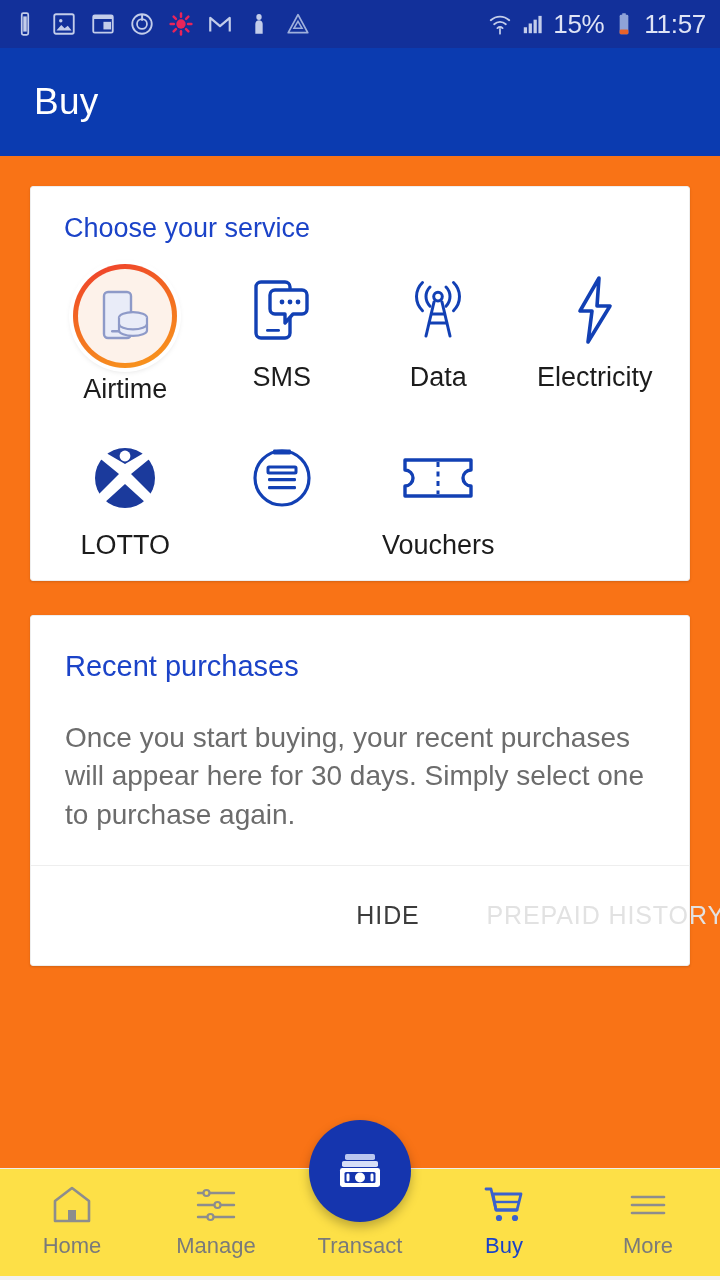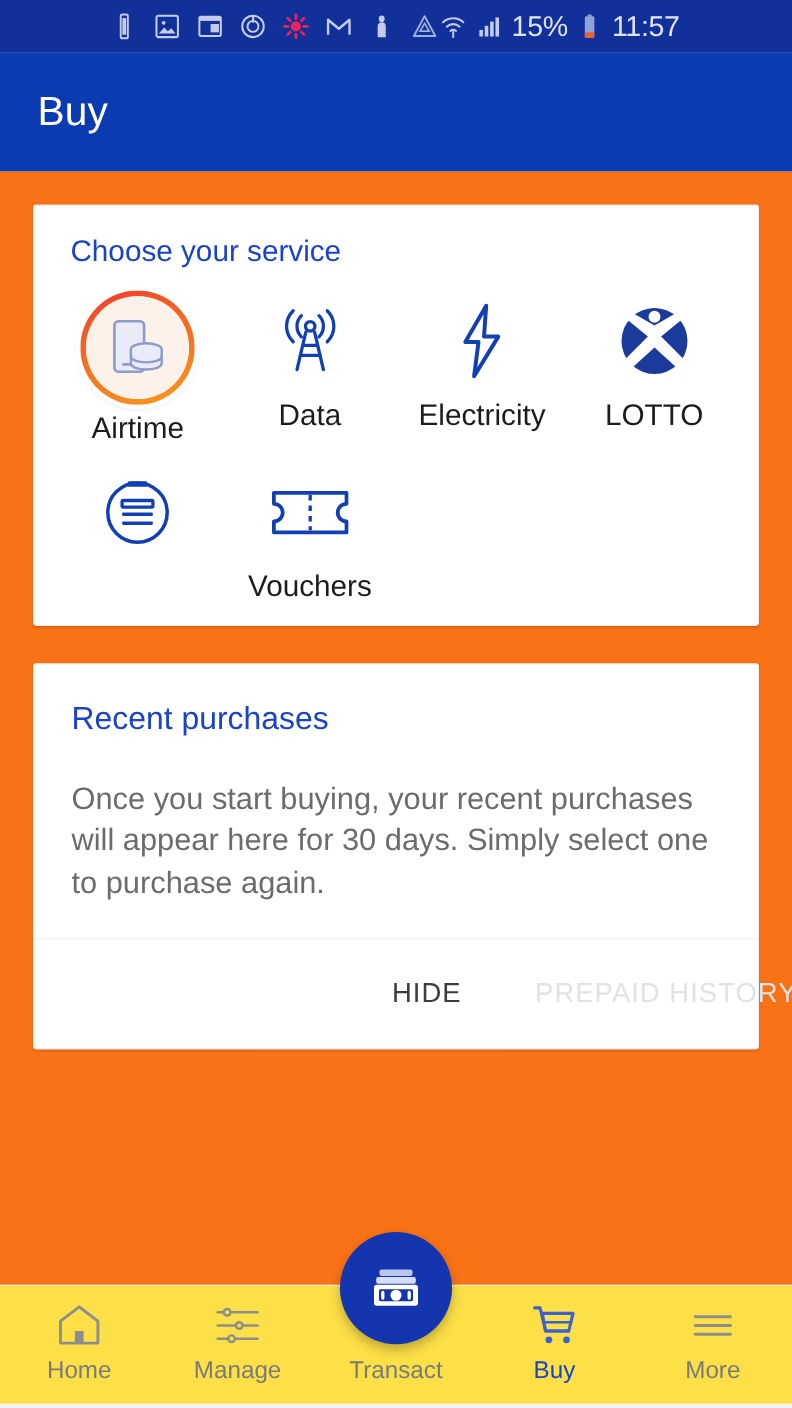--- a/index.html
+++ b/index.html
@@ -20,21 +20,21 @@
     display: flex;
     flex-direction: column;
   }
 
   
   .status-bar {
     height: 48px;
     background: #12309a;
     display: flex;
     align-items: center;
-    justify-content: center;
+    justify-content: space-between;
     padding: 0 14px 0 12px;
     flex: 0 0 auto;
   }
   .status-left { display: flex; align-items: center; gap: 13px; }
   .status-right { display: flex; align-items: center; gap: 7px; }
   .sb-icon { width: 26px; height: 26px; display: block; }
   .sb-text {
     color: #dfe4f5;
     font-size: 26px;
     font-family: "Liberation Sans", sans-serif;
@@ -78,21 +78,21 @@
   .services-card { padding: 26px 16px 18px 16px; }
   .card-heading {
     color: #1b43c8;
     font-size: 27px;
     padding-left: 17px;
     margin-bottom: 6px;
   }
   .service-grid {
     display: grid;
     grid-template-columns: repeat(4, 1fr);
-    row-gap: 0px;
+    row-gap: 12px;
   }
   .service-item {
     display: flex;
     flex-direction: column;
     align-items: center;
     padding-top: 14px;
     cursor: pointer;
   }
   .service-icon-wrap {
     width: 104px;
@@ -300,20 +300,33 @@
               <rect x="7" y="6" width="27" height="46" rx="4" fill="#e9ecf8" stroke="#8e9ac8" stroke-width="2.4"></rect>
               <rect x="14" y="44" width="12" height="2.6" rx="1.3" fill="#8e9ac8"></rect>
               <ellipse cx="36" cy="31.5" rx="14" ry="5.4" fill="#e9ecf8" stroke="#8e9ac8" stroke-width="2.2"></ellipse>
               <path d="M22 31.5v13c0 3 6.3 5.4 14 5.4s14-2.4 14-5.4v-13" fill="#e9ecf8" stroke="#8e9ac8" stroke-width="2.2"></path>
               <path d="M22 38c0 3 6.3 5.4 14 5.4s14-2.4 14-5.4" fill="none" stroke="#8e9ac8" stroke-width="2.2"></path>
             </svg>
           </div>
           <div class="service-label">Airtime</div>
         </div>
 
+        <div class="service-item">
+          <div class="service-icon-wrap">
+            <svg width="62" height="66" viewBox="0 0 62 66">
+              <rect x="5" y="5" width="34" height="56" rx="5" fill="#fff" stroke="#1240b4" stroke-width="3.4"></rect>
+              <rect x="15" y="52" width="14" height="2.8" rx="1.4" fill="#1240b4"></rect>
+              <path d="M24 13h27a5 5 0 0 1 5 5v14a5 5 0 0 1-5 5h-9l-8 9v-9h-10a5 5 0 0 1-5-5V18a5 5 0 0 1 5-5z" fill="#fff" stroke="#1240b4" stroke-width="3.4" stroke-linejoin="round"></path>
+              <circle cx="31" cy="25" r="2.4" fill="#1240b4"></circle>
+              <circle cx="39" cy="25" r="2.4" fill="#1240b4"></circle>
+              <circle cx="47" cy="25" r="2.4" fill="#1240b4"></circle>
+            </svg>
+          </div>
+          <div class="service-label">SMS</div>
+        </div>
 
         <div class="service-item">
           <div class="service-icon-wrap">
             <svg width="66" height="62" viewBox="0 0 66 62">
               <g fill="none" stroke="#1240b4" stroke-width="3" stroke-linecap="round">
                 <path d="M25 8c-2.6 2.6-4 6-4 9.6s1.4 7 4 9.6"></path>
                 <path d="M17.5 3.5C13.6 7.3 11.5 12.3 11.5 17.6s2.1 10.3 6 14.1"></path>
                 <path d="M41 8c2.6 2.6 4 6 4 9.6s-1.4 7-4 9.6"></path>
                 <path d="M48.5 3.5c3.9 3.8 6 8.8 6 14.1s-2.1 10.3-6 14.1"></path>
               </g>

